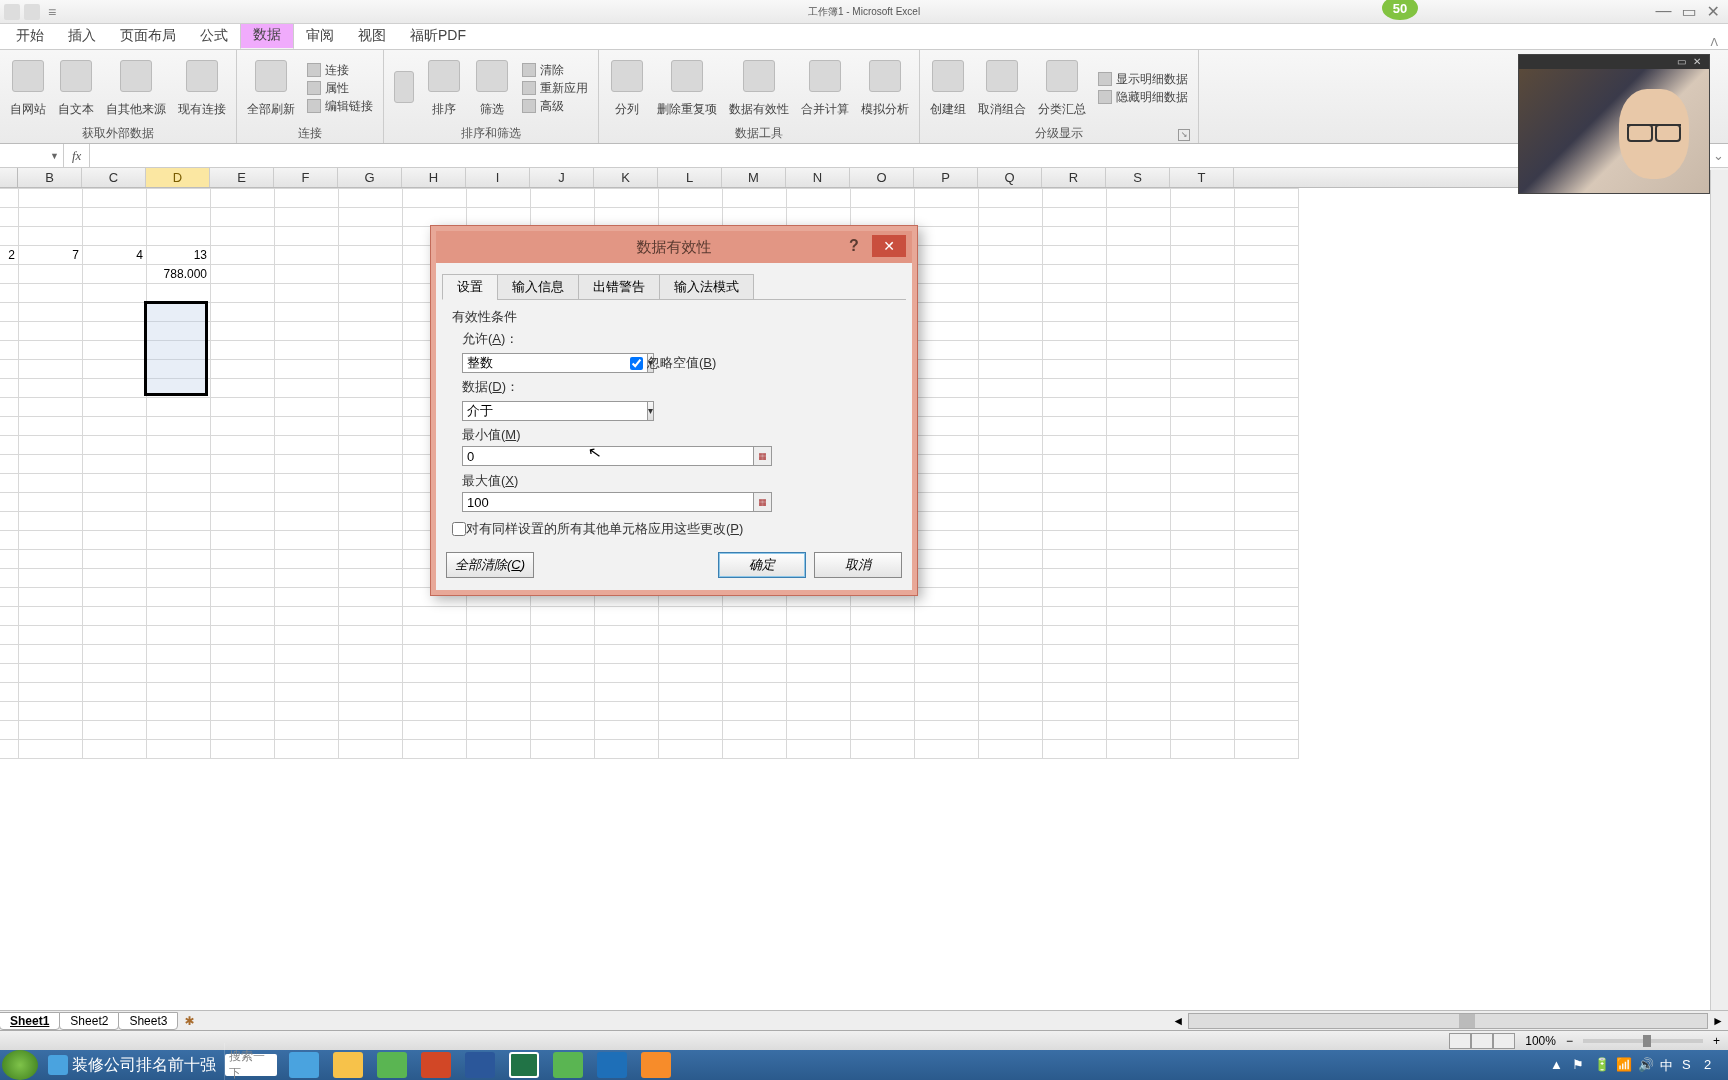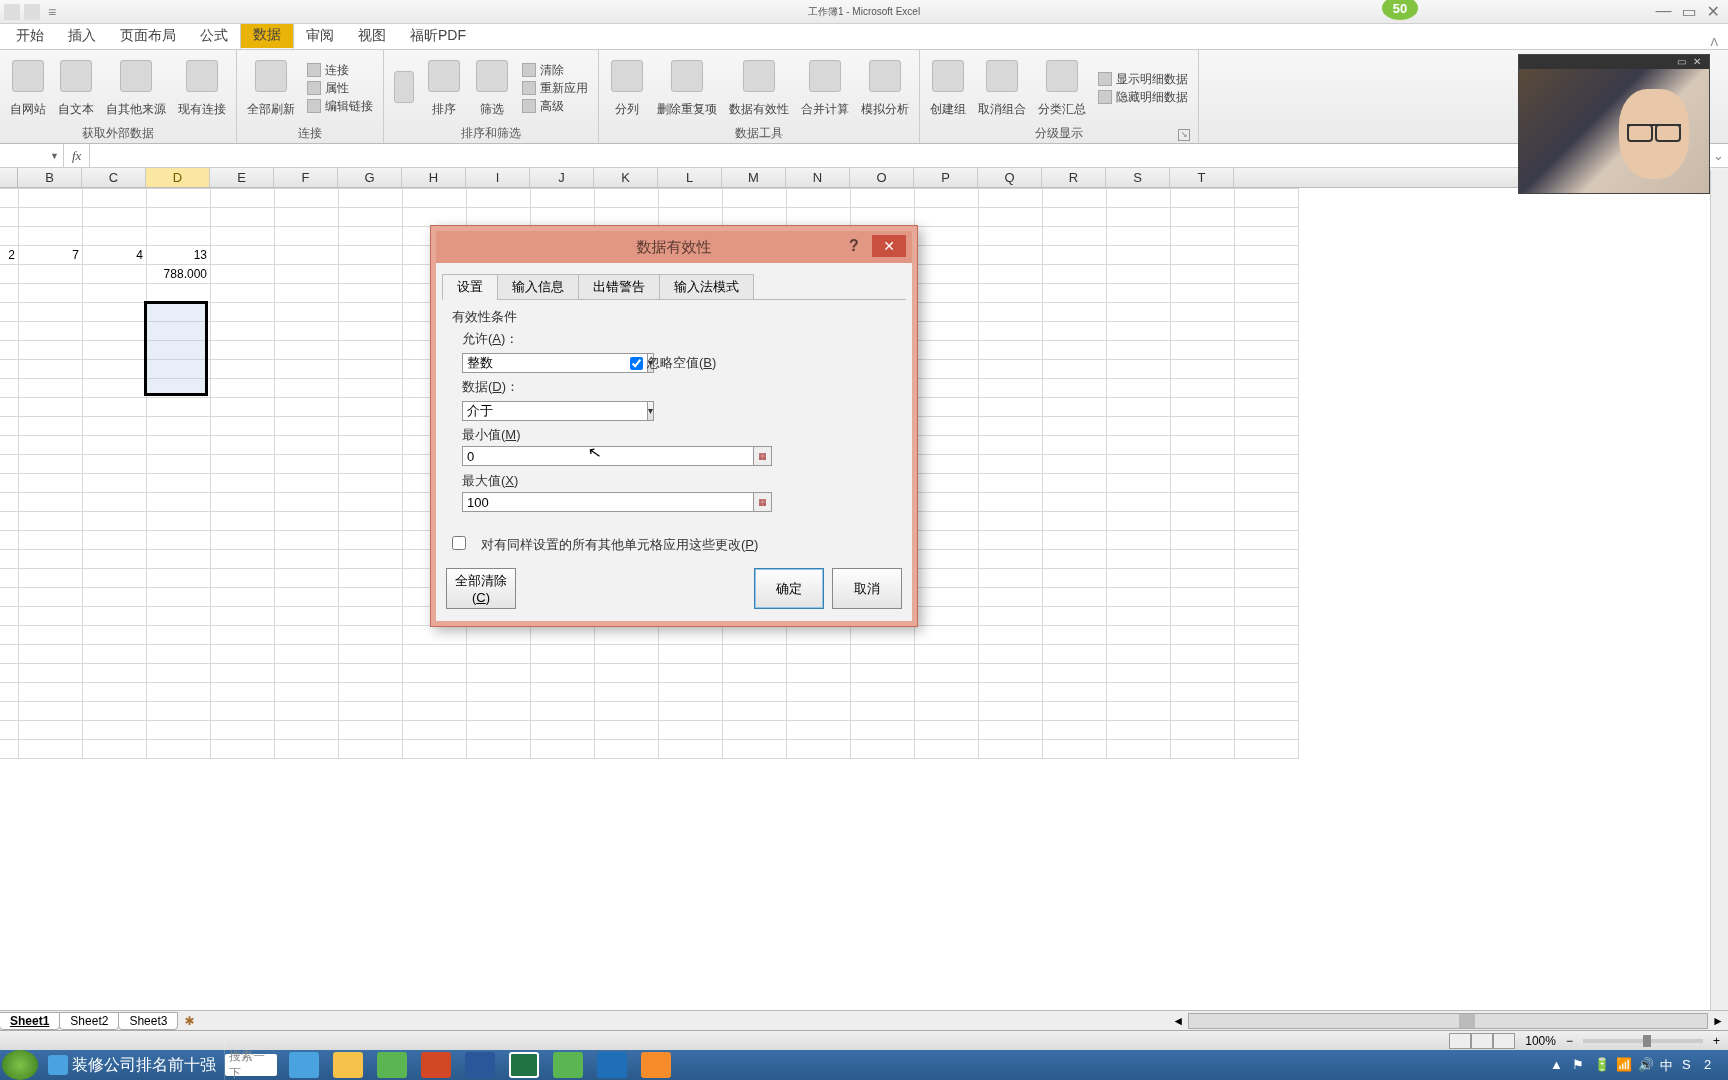--- a/index.html
+++ b/index.html
@@ -9,21 +9,21 @@
 .titlebar { height: 24px; background: linear-gradient(#f8f8f8,#eaeaea); display: flex; align-items: center; position: relative; border-bottom: 1px solid #d0d0d0; }
 .titlebar .qat { display: flex; align-items: center; gap: 4px; padding-left: 4px; }
 .titlebar .qat .q { width: 16px; height: 16px; background: #ddd; border-radius: 2px; }
 .titlebar .title { position: absolute; left: 50%; transform: translateX(-50%); font-size: 10px; color: #555; white-space: nowrap; }
 .titlebar .winctl { position: absolute; right: 8px; top: 2px; display: flex; gap: 10px; color: #777; font-size: 16px; }
 .badge50 { position: absolute; right: 310px; top: -4px; width: 36px; height: 24px; background:#82c341; border-radius: 50%; color:#fff; font-size:13px; display:flex;align-items:center;justify-content:center; font-weight:bold;}
 
 
 .ribbon-tabs { height: 26px; background:#fff; display:flex; align-items:flex-end; padding-left:4px; border-bottom:1px solid #ccc;}
 .ribbon-tabs .tab { padding: 4px 12px; font-size:14px; color:#444; cursor:pointer;}
-.ribbon-tabs .tab.active { border:1px solid #ccc; border-bottom:1px solid #f5f5f5; background:#eab308; border-radius:3px 3px 0 0;text-align:right;}
+.ribbon-tabs .tab.active { border:1px solid #ccc; border-bottom:1px solid #f5f5f5; background:#f0abfc; border-radius:3px 3px 0 0;text-align:right;}
 .ribbon-tabs .min { margin-left:auto; margin-right:10px; font-size:11px; color:#888;}
 
 
 .ribbon { height: 94px; background: linear-gradient(#f7f7f7,#eaeaea); border-bottom:1px solid #bbb; display:flex;}
 .group { border-right:1px solid #ccc; padding:2px 6px 0 6px; display:flex; flex-direction:column;}
 .group-row { display:flex; gap:4px; flex:1;}
 .group-label { text-align:center; font-size:12px; color:#555; padding:1px 0; position:relative;}
 .group-label .launcher { position:absolute; right:2px; bottom:2px; width:12px;height:12px;border:1px solid #999; font-size:8px; line-height:10px; color:#777;}
 .big-btn { display:flex; flex-direction:column; align-items:center; justify-content:center; padding:2px 4px; min-width:44px;gap:8px;}
 .big-btn .ic { width:32px; height:32px; background:#d8d8d8; border:1px solid #bbb; border-radius:3px; margin-bottom:2px;}
@@ -92,24 +92,24 @@
 .dlg-content { padding:8px 10px 6px 10px; font-size:13px; color:#333;}
 .dlg-content .row { margin:5px 0; display:flex; align-items:center; gap:8px;}
 .dlg-content label { display:block; margin:4px 0 2px 0;}
 .combo { display:flex; width:150px;}
 .combo input { flex:1; border:1px solid #999; padding:1px 4px; font-size:13px; height:20px;}
 .combo .cb { width:18px; border:1px solid #999; border-left:none; background:linear-gradient(#f8f8f8,#ddd); text-align:center; font-size:10px; line-height:18px;}
 .txt-row { display:flex;}
 .txt-row input { flex:1; border:1px solid #999; padding:1px 4px; font-size:13px; height:20px;}
 .txt-row .ref { width:18px; border:1px solid #999; border-left:none; background:#eee; font-size:9px; text-align:center; line-height:18px; color:#a33;}
 .ignore-row { display:flex; align-items:center; gap:4px; margin-left:10px;}
-.apply-row { display:flex; gap:15px; margin-top:24px; font-size:13px;}
+.apply-row { display:flex; align-items:center; gap:0; margin-top:8px; font-size:13px;}
 .apply-row input[type=checkbox]{ width:14px;height:14px;}
 .dlg-buttons { display:flex; padding:8px 4px 6px 4px; gap:8px;}
-.dlg-buttons button { padding:3px 0; width:70px; font-size:13px; border:1px solid #888; background:linear-gradient(#fefefe,#e4e4e4);}
+.dlg-buttons button { padding:3px 0; width:88px; font-size:13px; border:1px solid #888; background:linear-gradient(#fefefe,#e4e4e4);font-style:italic;}
 .dlg-buttons .spacer { flex:1;}
 .dlg-buttons button.primary { border:1px solid #3c7fb1; box-shadow:0 0 0 1px #8cc6e8 inset;}
 
 
 .cursor { position:absolute; left:588px; top:443px; font-size:16px; color:#000; pointer-events:none; transform:rotate(-10deg);}
 
 
 .webcam { position:absolute; right:18px; top:54px; width:192px; height:140px; background:#222; border:1px solid #444;}
 .webcam .wc-bar { height:14px; background:#333; display:flex; justify-content:flex-end; gap:4px; padding:1px 4px;}
 .webcam .wc-bar span{ width:12px;height:12px; color:#ccc; font-size:10px;}

